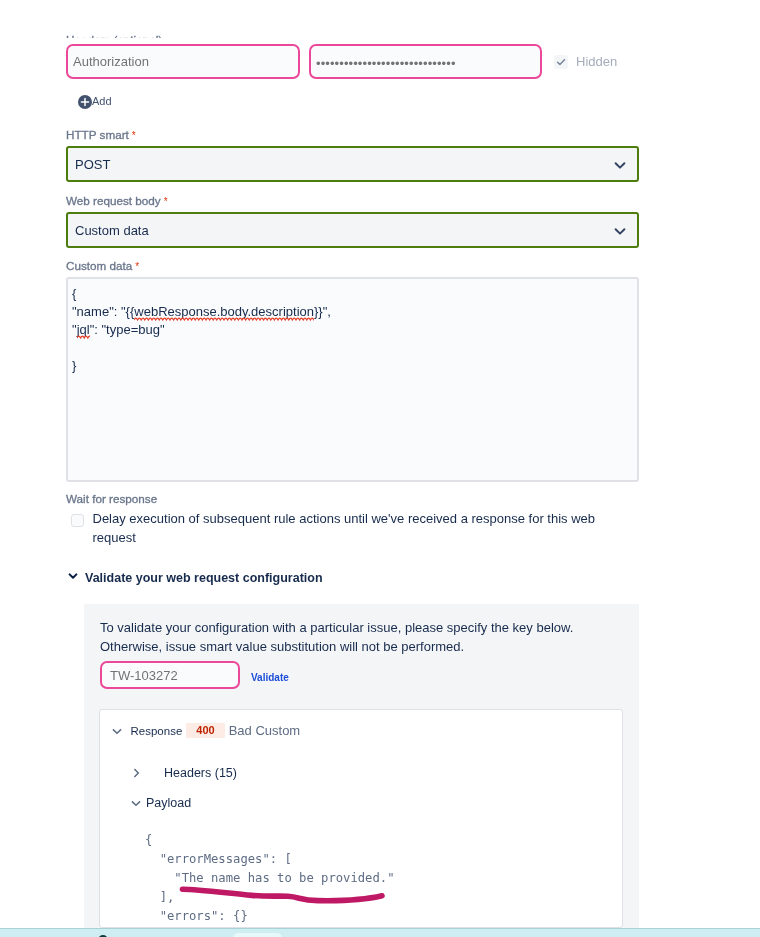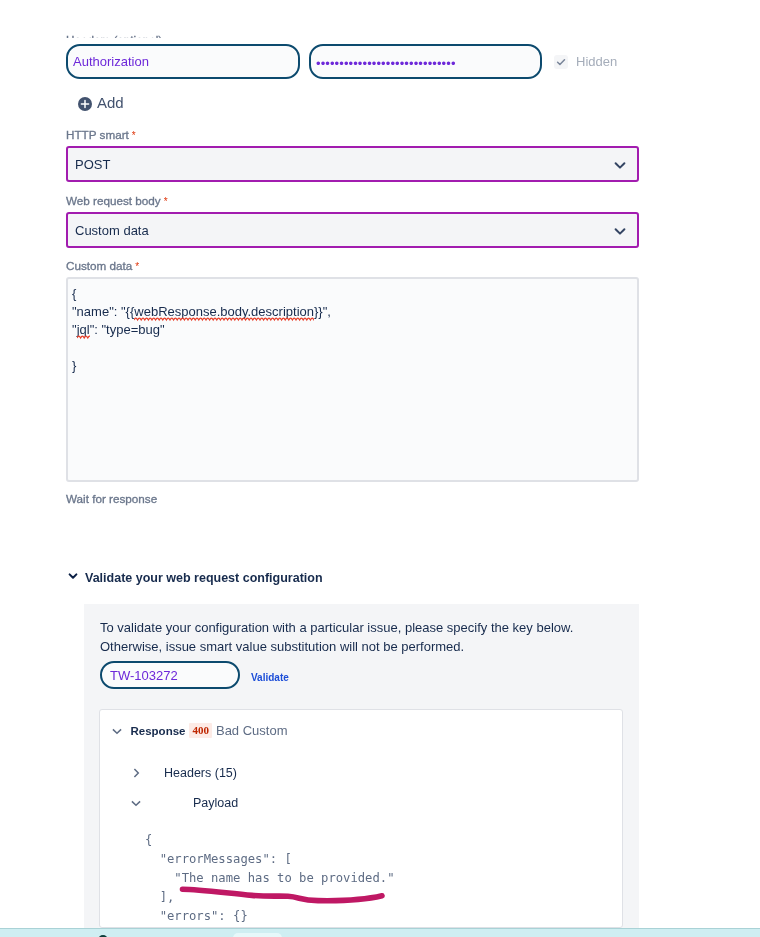--- a/index.html
+++ b/index.html
@@ -9,38 +9,38 @@
   .page{position:absolute;left:0;top:0;width:760px;height:937px;overflow:hidden;background:#fff;}
 
   
   .fld-label{position:absolute;font-size:11.7px;font-weight:400;color:#6b778c;
              -webkit-text-stroke:0.32px #6b778c;white-space:nowrap;}
   .req{color:#de350b;font-weight:400;margin-left:3px;font-size:10px;position:relative;top:-0.5px;-webkit-text-stroke:0px;}
 
   
   .hdr-clip{position:absolute;left:0;top:0;width:760px;height:38px;overflow:hidden;}
   .hdr-label{left:66px;top:33px;}
-  .inp{position:absolute;box-sizing:border-box;background:#fafbfc;border:2px solid #0c4a6e;
-       border-radius:14px;font-size:13px;color:#6d28d9;display:flex;align-items:center;
+  .inp{position:absolute;box-sizing:border-box;background:#fafbfc;border:2px solid #ec4899;
+       border-radius:7px;font-size:13px;color:#737373;display:flex;align-items:center;
        padding:0 5px;font-family:"Liberation Sans",sans-serif;}
   #hdr-key{left:66px;top:44px;width:234px;height:35px;}
   #hdr-val{left:309px;top:44px;width:233px;height:35px;letter-spacing:0.1px;font-size:13px;padding-left:5px;}
   #hdr-val>span{display:inline-block;transform:translateY(1.5px);}
 
   .hidden-wrap{position:absolute;left:554px;top:54px;display:flex;align-items:center;}
   .cb-disabled{width:14px;height:14px;border-radius:3px;background:#f4f5f7;position:relative;}
   .cb-disabled svg{position:absolute;left:1px;top:1px;}
   .hidden-text{margin-left:8px;font-size:13px;color:#a5adba;}
 
   .addbtn{position:absolute;left:78px;top:95px;display:flex;align-items:center;cursor:pointer;}
   .addbtn .circ{width:14px;height:14px;}
-  .addbtn .lbl{margin-left:5px;font-size:15px;color:#42526e;font-weight:500;position:relative;top:-1px;}
-
-  
-  .sel{position:absolute;box-sizing:border-box;background:#f4f5f7;border:2px solid #a21caf;
+  .addbtn .lbl{font-size:11px;color:#42526e;font-weight:500;position:relative;top:-1px;}
+
+  
+  .sel{position:absolute;box-sizing:border-box;background:#f4f5f7;border:2px solid #4d7c0f;
        border-radius:3px;height:36px;display:flex;align-items:center;
        padding:0 7px;font-size:13px;color:#172b4d;}
   .sel .chev{position:absolute;right:10px;top:10px;}
   #sel-method{left:66px;top:146px;width:573px;}
   #sel-body{left:66px;top:212px;width:573px;}
   .lbl-method{left:66px;top:128px;}
   .lbl-body{left:66px;top:194px;}
   .lbl-custom{left:66px;top:259px;}
 
   
@@ -64,27 +64,27 @@
           background:#f4f5f7;}
   .vdesc{position:absolute;left:100px;top:618px;width:492px;font-size:13px;line-height:19px;color:#172b4d;}
   #issue-key{left:100px;top:661px;width:140px;height:28px;border-width:2px;font-size:13px;padding:0 8px;}
   .vlink{position:absolute;left:251px;top:672px;font-size:10px;font-weight:700;color:#1d4ed8;cursor:pointer;}
 
   
   .rcard{position:absolute;left:99px;top:709px;width:524px;height:219px;box-sizing:border-box;
          background:#ffffff;border:1px solid #dfe1e6;border-radius:3px;}
   .r-row{position:absolute;display:flex;align-items:center;cursor:pointer;}
   #r-response{left:110.5px;top:723px;}
-  #r-response .t{margin-left:8px;font-size:11.5px;font-weight:700;color:#172b4d;}
+  #r-response .t{margin-left:8px;font-size:11.5px;font-weight:400;color:#172b4d;}
   .badge{margin-left:4px;background:#fdebe6;color:#bf2600;font-size:11px;font-weight:700;
-         border-radius:1px;padding:0 3px;line-height:15px;height:15px;font-family:Liberation Serif, serif;}
+         border-radius:1px;padding:0 10px;line-height:15px;height:15px;}
   .status-text{margin-left:4px;font-size:13px;color:#5e6c84;}
   #r-headers{left:130px;top:766px;}
   #r-headers .t{margin-left:22px;font-size:12.5px;font-weight:500;color:#172b4d;}
-  #r-payload{left:130px;top:796px;gap:47px;}
+  #r-payload{left:130px;top:796px;}
   #r-payload .t{margin-left:4px;font-size:12.5px;font-weight:500;color:#172b4d;}
   .payload-code{position:absolute;left:145px;top:831px;font-family:"DejaVu Sans Mono",monospace;
         font-size:12.2px;line-height:19px;color:#5e6c84;white-space:pre;}
 
   
   .annot{position:absolute;left:0;top:0;pointer-events:none;}
 
   
   .botbar{position:absolute;left:0;top:928px;width:760px;height:9px;background:#cfeef2;
           border-top:1px solid #a9d2d6;}
@@ -147,20 +147,24 @@
 
 <span>}</span></div>
   <svg class="squig-svg" id="squig1" width="180" height="6" style="left: 134px; top: 316px;">
       <path d="M0 4 q 1.8 -3.8 3.6 0 q 1.8 -3.8 3.6 0 q 1.8 -3.8 3.6 0 q 1.8 -3.8 3.6 0 q 1.8 -3.8 3.6 0 q 1.8 -3.8 3.6 0 q 1.8 -3.8 3.6 0 q 1.8 -3.8 3.6 0 q 1.8 -3.8 3.6 0 q 1.8 -3.8 3.6 0 q 1.8 -3.8 3.6 0 q 1.8 -3.8 3.6 0 q 1.8 -3.8 3.6 0 q 1.8 -3.8 3.6 0 q 1.8 -3.8 3.6 0 q 1.8 -3.8 3.6 0 q 1.8 -3.8 3.6 0 q 1.8 -3.8 3.6 0 q 1.8 -3.8 3.6 0 q 1.8 -3.8 3.6 0 q 1.8 -3.8 3.6 0 q 1.8 -3.8 3.6 0 q 1.8 -3.8 3.6 0 q 1.8 -3.8 3.6 0 q 1.8 -3.8 3.6 0 q 1.8 -3.8 3.6 0 q 1.8 -3.8 3.6 0 q 1.8 -3.8 3.6 0 q 1.8 -3.8 3.6 0 q 1.8 -3.8 3.6 0 q 1.8 -3.8 3.6 0 q 1.8 -3.8 3.6 0 q 1.8 -3.8 3.6 0 q 1.8 -3.8 3.6 0 q 1.8 -3.8 3.6 0 q 1.8 -3.8 3.6 0 q 1.8 -3.8 3.6 0 q 1.8 -3.8 3.6 0 q 1.8 -3.8 3.6 0 q 1.8 -3.8 3.6 0 q 1.8 -3.8 3.6 0 q 1.8 -3.8 3.6 0 q 1.8 -3.8 3.6 0 q 1.8 -3.8 3.6 0 q 1.8 -3.8 3.6 0 q 1.8 -3.8 3.6 0 q 1.8 -3.8 3.6 0 q 1.8 -3.8 3.6 0 q 1.8 -3.8 3.6 0 q 1.8 -3.8 3.6 0 q 1.8 -3.8 3.6 0" fill="none" stroke="#e8402b" stroke-width="1.15"></path>
     </svg>
   <svg class="squig-svg" id="squig2" width="13" height="6" style="left: 77px; top: 334px;">
       <path d="M0 4 q 1.8 -3.8 3.6 0 q 1.8 -3.8 3.6 0 q 1.8 -3.8 3.6 0 q 1.8 -3.8 3.6 0" fill="none" stroke="#e8402b" stroke-width="1.15"></path>
     </svg>
 
   <div class="fld-label lbl-wait">Wait for response</div>
+  <div class="delay-row">
+    <span class="cb-empty"></span>
+    <span class="delay-text">Delay execution of subsequent rule actions until we've received a response for this web request</span>
+  </div>
 
   <div class="vsec">
     <svg width="10" height="10" viewBox="0 0 10 10">
       <path d="M1.6 3.4 L5 6.8 L8.4 3.4" fill="none" stroke="#0b2045" stroke-width="2" stroke-linecap="round" stroke-linejoin="round"></path>
     </svg>
     <span class="ttl">Validate your web request configuration</span>
   </div>
 
   <div class="vpanel"></div>
   <div class="vdesc">To validate your configuration with a particular issue, please specify the key below. Otherwise, issue smart value substitution will not be performed.</div>

